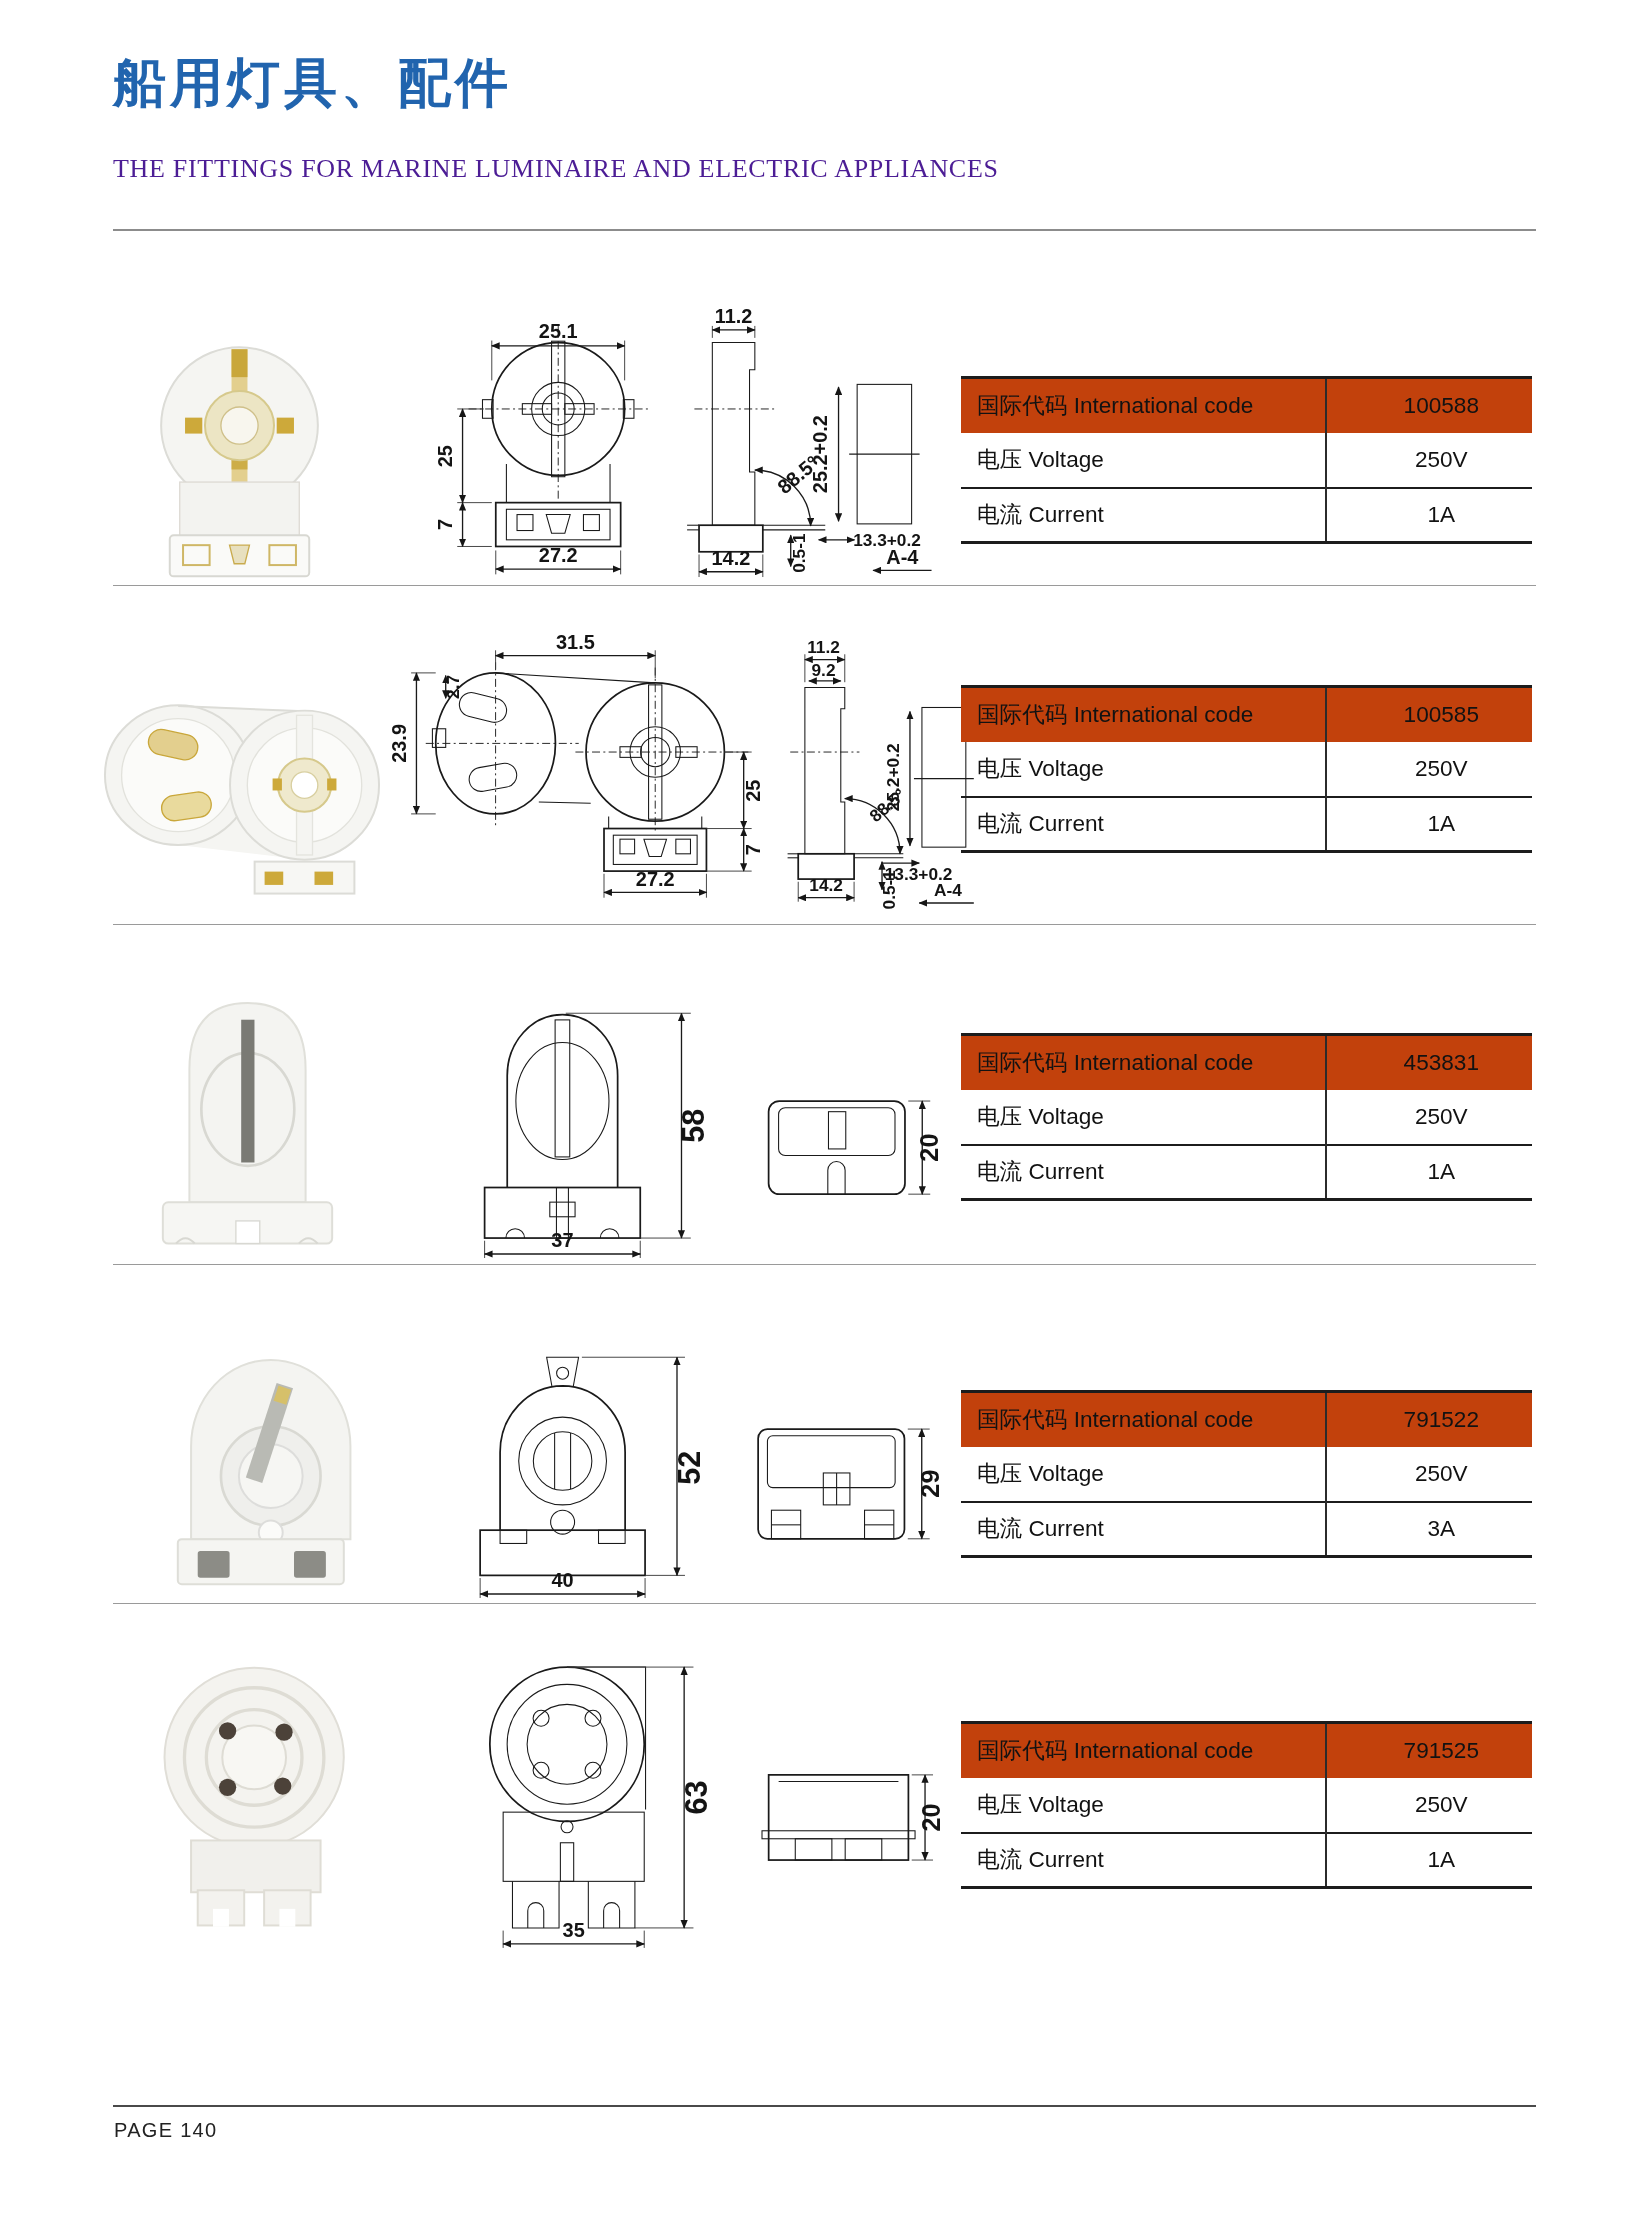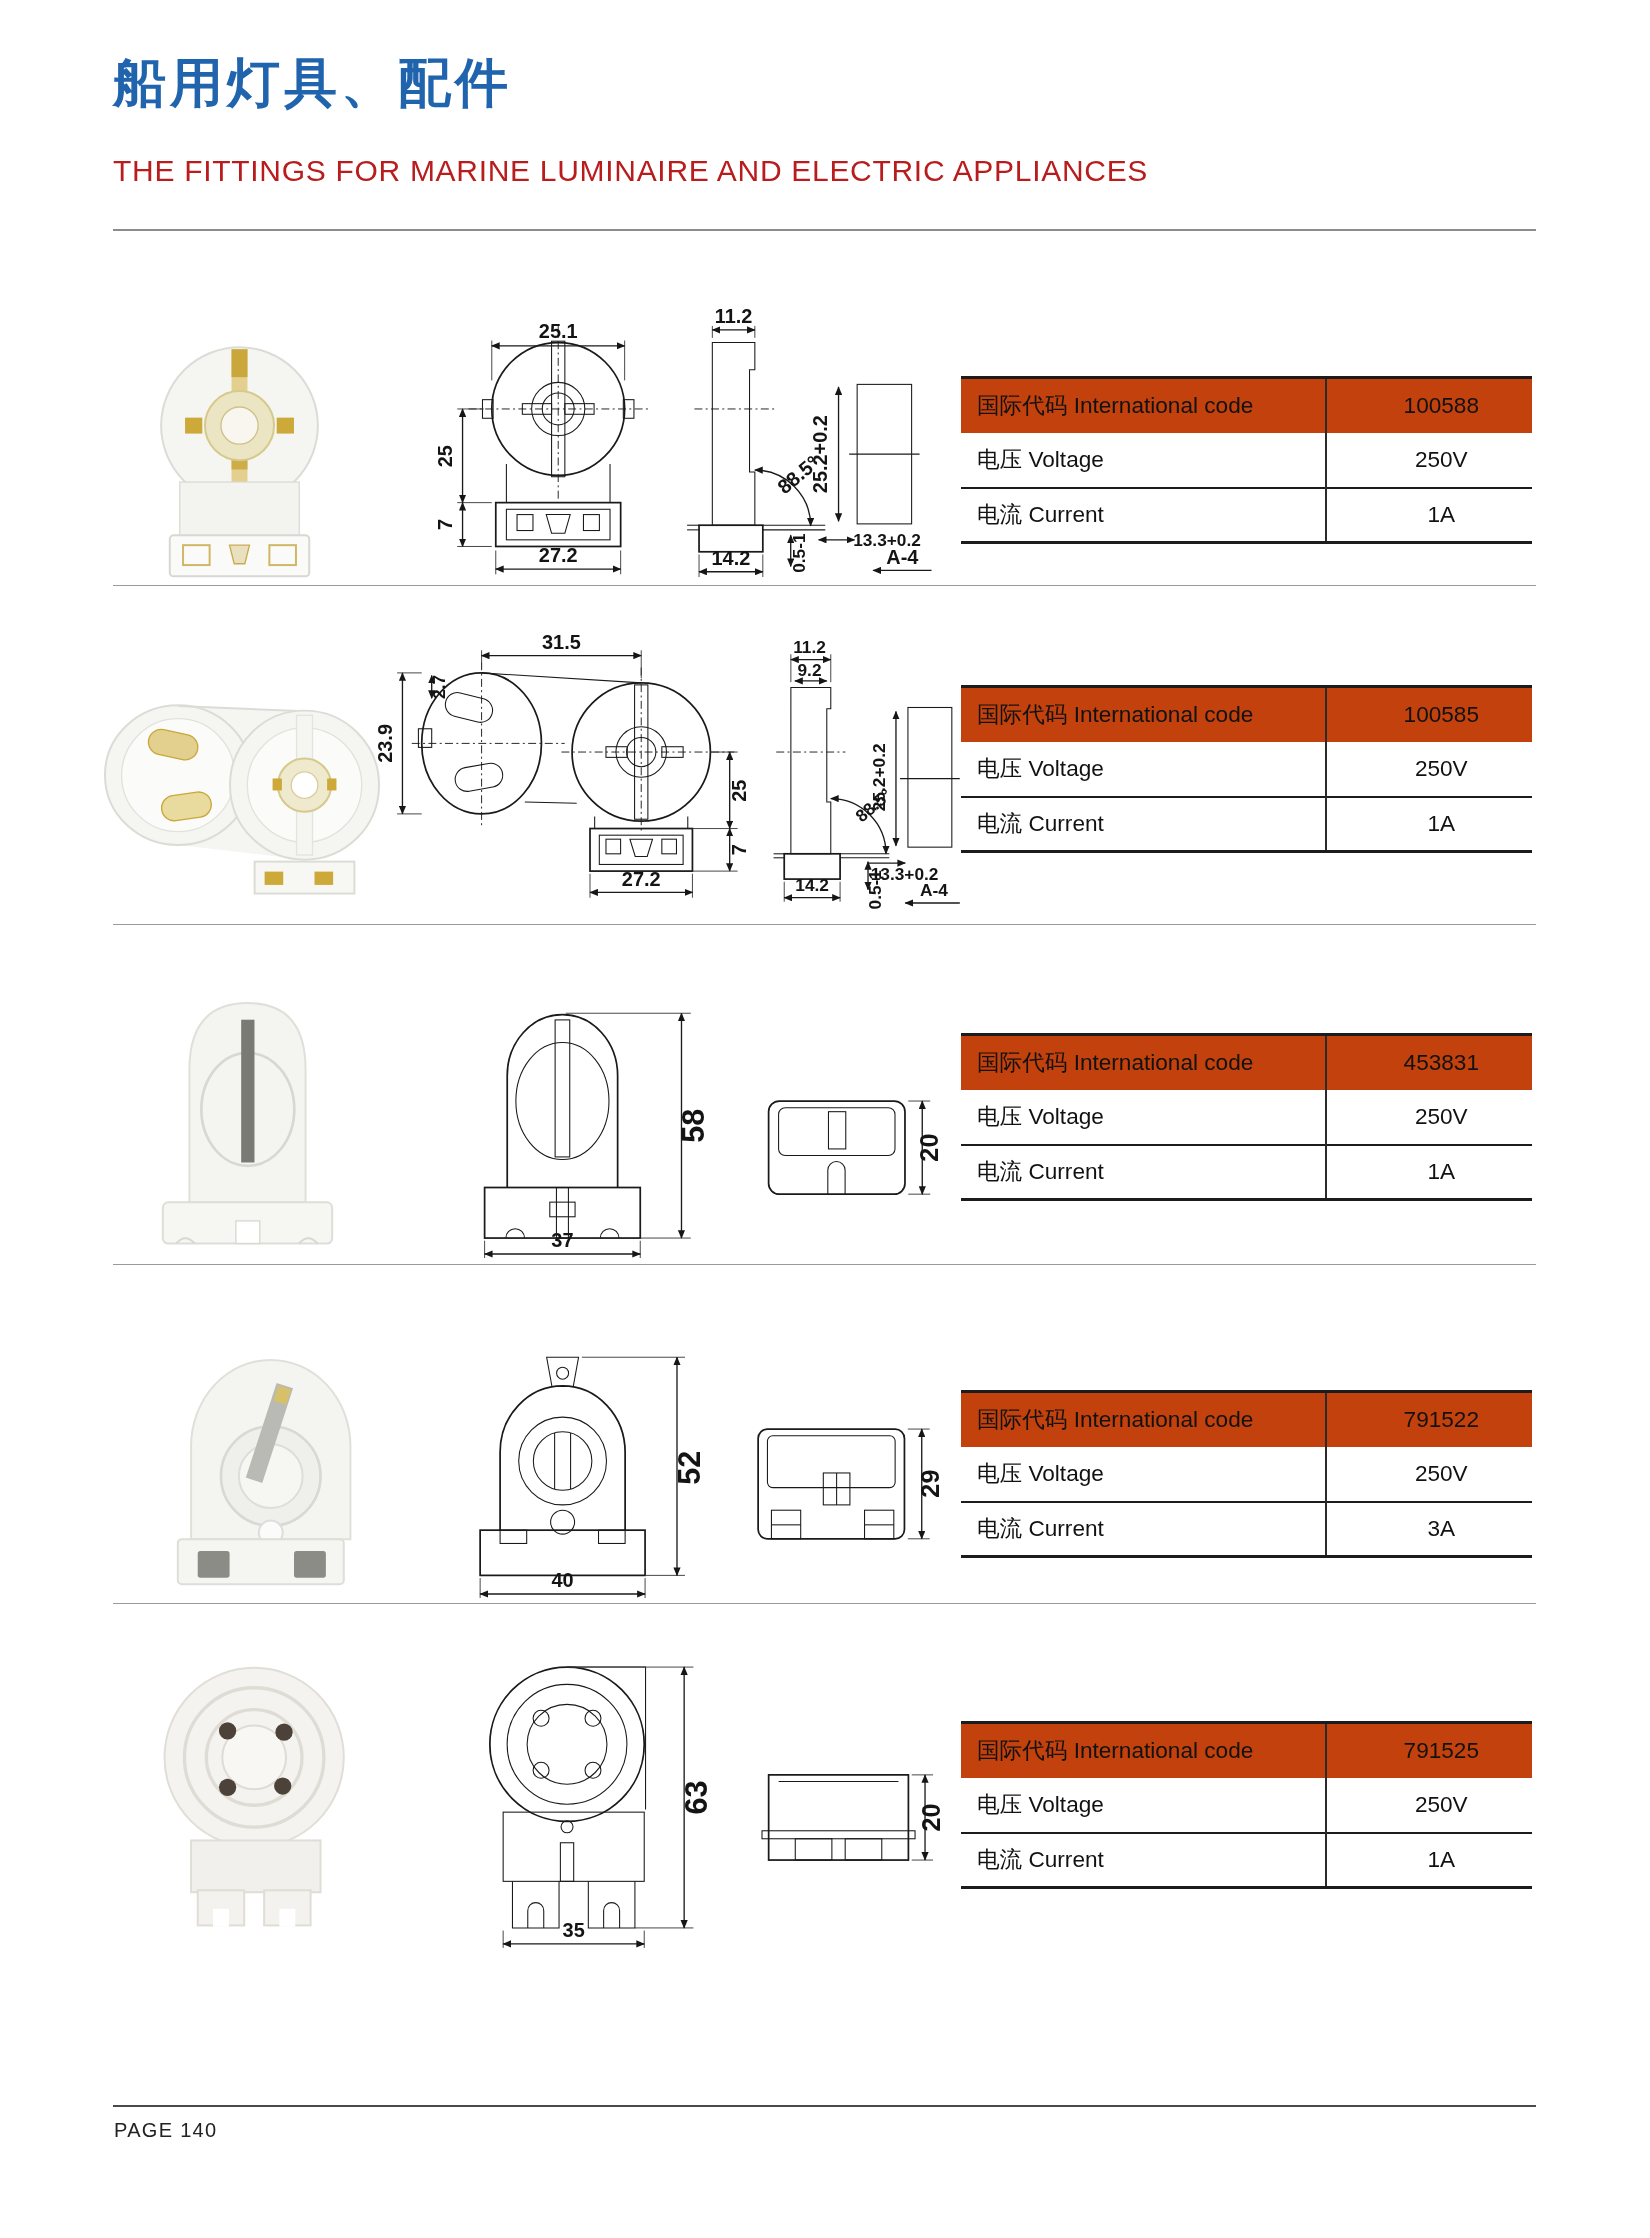--- a/index.html
+++ b/index.html
@@ -6,22 +6,22 @@
   html,body { background:#ffffff; }
   body {
     width:1650px; height:2239px; position:relative;
     font-family:"Liberation Sans", sans-serif; color:#1a1a1a; overflow:hidden;
   }
   .page { position:absolute; inset:0; background:#fff; }
 
   
   .title-zh { position:absolute; left:113px; top:48px; font-size:53px; font-weight:bold;
               color:#2164ae; letter-spacing:4px; }
-  .title-en { position:absolute; left:113px; top:154px; font-size:30px; font-weight:400;
-              color:#b91c1c; letter-spacing:0.7px; }
+  .title-en { position:absolute; left:113px; top:154px; font-size:26px; font-weight:400;
+              color:#4c1d95; letter-spacing:0.7px;font-family:Liberation Serif, serif; }
   .rule-head { position:absolute; left:113px; top:229px; width:1423px; border-top:2px solid #8c8c8c; }
 
   
   .divider { position:absolute; left:113px; width:1423px; border-top:1.3px solid #9a9a9a; }
 
   
   .photo, .drawing { position:absolute; }
 
   
   table.spec { position:absolute; border-collapse:collapse; table-layout:fixed; width:571px; }
@@ -185,21 +185,21 @@
       <circle cx="330" cy="215" r="40" fill="#efe9cd" stroke="#d6c98c" stroke-width="3"></circle>
       <circle cx="330" cy="215" r="20" fill="#ffffff" stroke="#d8cfa0" stroke-width="2"></circle>
       <rect x="282" y="205" width="14" height="18" fill="#cda93a"></rect>
       <rect x="364" y="205" width="14" height="18" fill="#cda93a"></rect>
       <rect x="255" y="330" width="150" height="48" fill="#f7f7f4" stroke="#dcdcd7" stroke-width="3"></rect>
       <rect x="270" y="345" width="28" height="20" fill="#cda93a"></rect>
       <rect x="345" y="345" width="28" height="20" fill="#cda93a"></rect>
     </svg>
   </div>
 
-  <div class="drawing" style="left:365px; top:629px;">
+  <div class="drawing" style="left:379px; top:629px;">
     <svg width="599" height="286" viewBox="0 0 900 430">
       <g>
         <line x1="70" y1="172" x2="300" y2="172" class="dash"></line>
         <line x1="295" y1="185" x2="555" y2="185" class="dash"></line>
         <line x1="175" y1="50" x2="175" y2="300" class="dash"></line>
         <line x1="415" y1="58" x2="415" y2="305" class="dash"></line>
         <ellipse cx="175" cy="172" rx="90" ry="106" class="out"></ellipse>
         <rect x="120" y="100" width="72" height="36" rx="18" class="thin" transform="rotate(14 156 118)"></rect>
         <rect x="135" y="205" width="72" height="36" rx="18" class="thin" transform="rotate(-10 171 223)"></rect>
         <rect x="80" y="150" width="20" height="28" class="thin"></rect>

